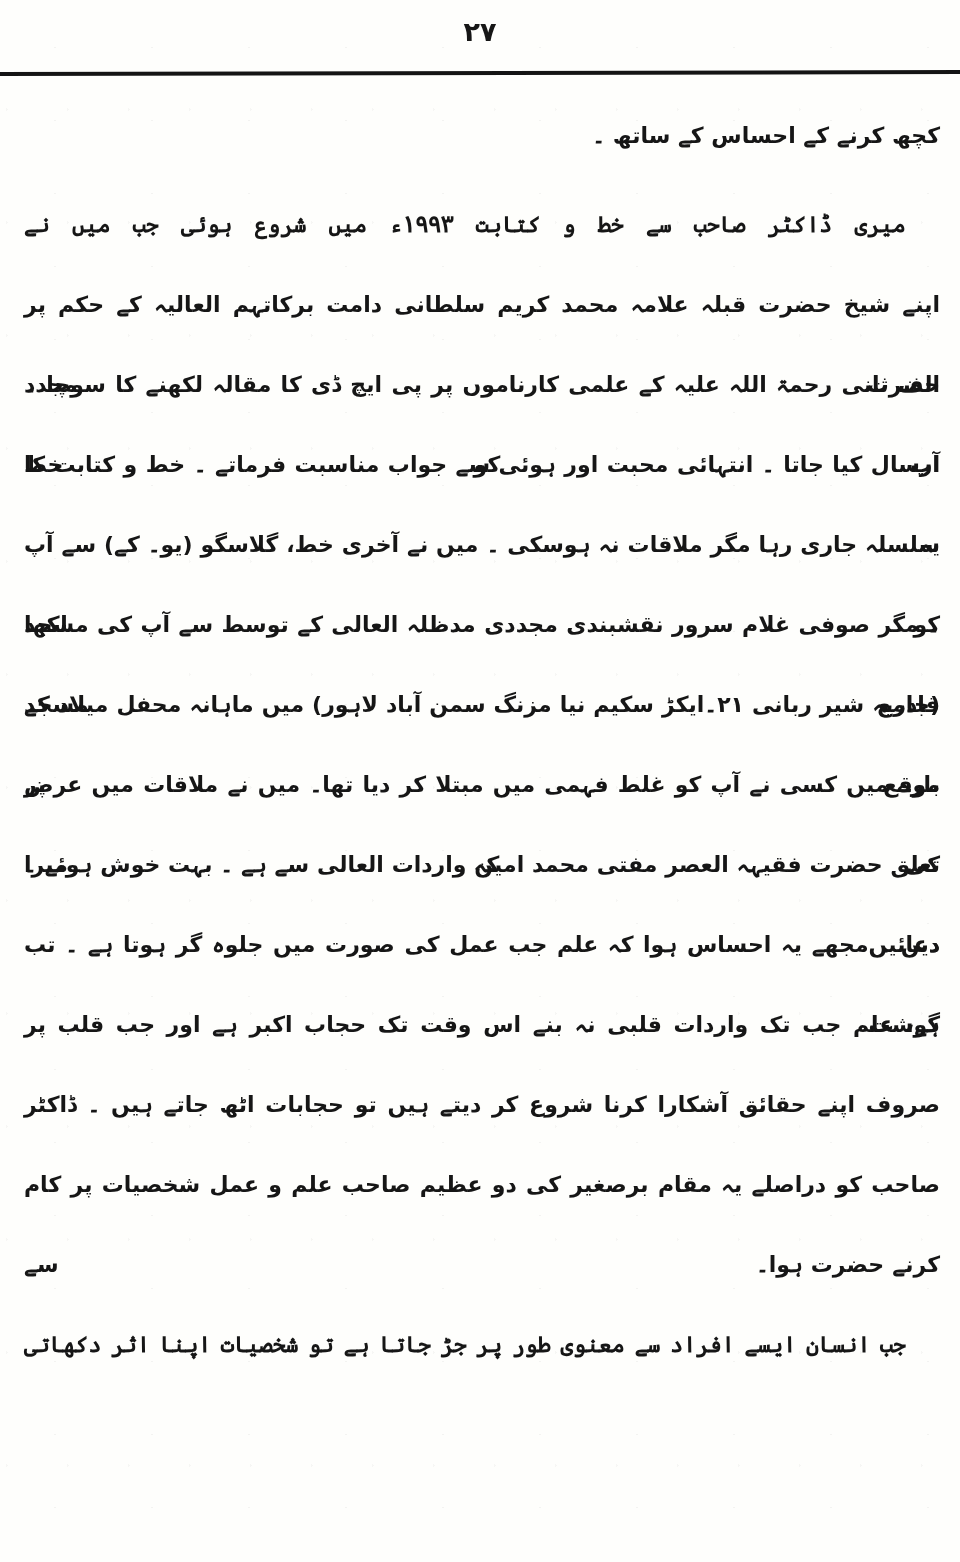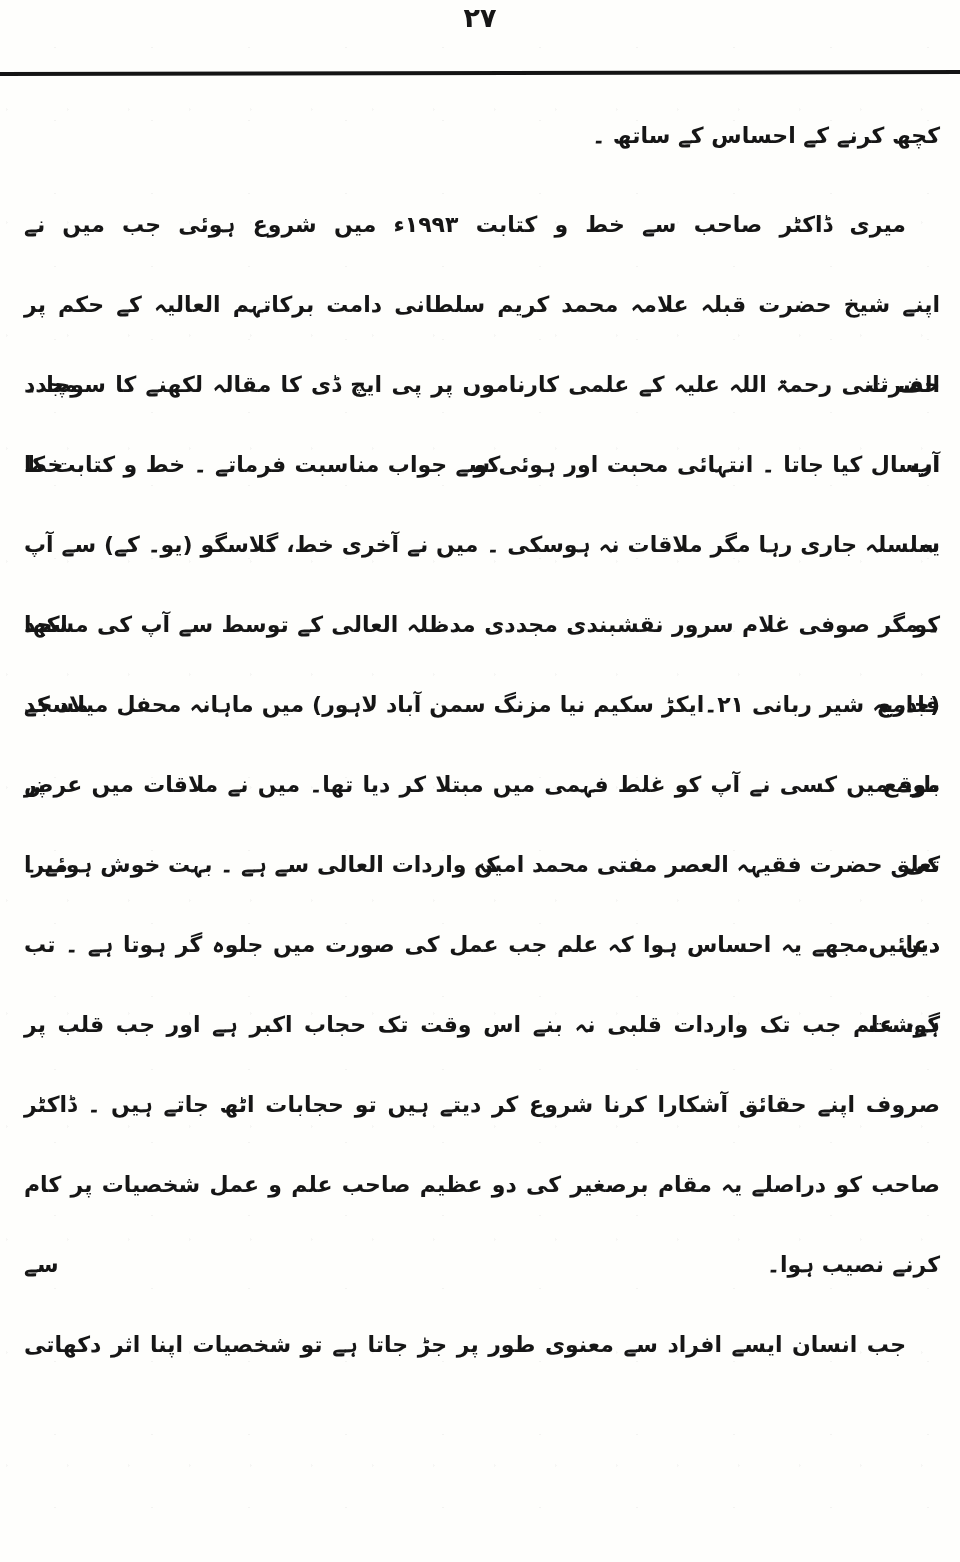--- a/index.html
+++ b/index.html
@@ -18,21 +18,21 @@
       radial-gradient(rgba(0,0,0,0.045) 1px, transparent 1px),
       radial-gradient(rgba(0,0,0,0.03) 1px, transparent 1px);
     background-size: 97px 73px, 61px 113px;
     background-position: 7px 11px, 37px 53px;
     font-family: "DejaVu Sans", sans-serif;
     color: #161616;
     overflow: hidden;
   }
   .page-number {
     position: absolute;
-    top: 2px;
+    top: 16px;
     left: 0;
     width: 100%;
     text-align: center;
     font-size: 27px;
     font-weight: bold;
     letter-spacing: 2px;
   }
   .header-rule {
     position: absolute;
     top: 71px;
@@ -65,20 +65,21 @@
     text-align-last: justify;
   }
   .line--start {
     text-align: right;
   }
   .line--para-gap {
     margin-bottom: 9px;
   }
   .line--indent {
     padding-right: 34px;
+    font-family: Liberation Serif, serif;
   }
   .line--indent-small {
     padding-right: 56px;
   }
 </style>
 </head>
 <body>
 
 <div class="scan-page">
 
@@ -94,17 +95,17 @@
     <div class="line line--justify">ارسال کیا جاتا ۔ انتہائی محبت اور ہوئی سے جواب مناسبت فرماتے ۔ خط و کتابت کا یہ</div>
     <div class="line line--justify">سلسلہ جاری رہا مگر ملاقات نہ ہوسکی ۔ میں نے آخری خط، گلاسگو (یو۔ کے) سے آپ کو لکھا</div>
     <div class="line line--justify">۔ مگر صوفی غلام سرور نقشبندی مجددی مدظلہ العالی کے توسط سے آپ کی مسجد (جامع مسجد</div>
     <div class="line line--justify">قادریہ شیر ربانی ۲۱۔ایکڑ سکیم نیا مزنگ سمن آباد لاہور) میں ماہانہ محفل میلاد کے موقع پر</div>
     <div class="line line--justify">بارے میں کسی نے آپ کو غلط فہمی میں مبتلا کر دیا تھا۔ میں نے ملاقات میں عرض کی کہ میرا</div>
     <div class="line line--justify">تعلق حضرت فقیہہ العصر مفتی محمد امین واردات العالی سے ہے ۔ بہت خوش ہوئے ۔ دعائیں</div>
     <div class="line line--justify">دیں ۔ مجھے یہ احساس ہوا کہ علم جب عمل کی صورت میں جلوہ گر ہوتا ہے ۔ تب گوشت</div>
     <div class="line line--justify">ہے، علم جب تک واردات قلبی نہ بنے اس وقت تک حجاب اکبر ہے اور جب قلب پر</div>
     <div class="line line--justify">صروف اپنے حقائق آشکارا کرنا شروع کر دیتے ہیں تو حجابات اٹھ جاتے ہیں ۔ ڈاکٹر</div>
     <div class="line line--justify">صاحب کو دراصلے یہ مقام برصغیر کی دو عظیم صاحب علم و عمل شخصیات پر کام کرنے سے</div>
-    <div class="line line--start line--indent-small">نصیب ہوا۔</div>
+    <div class="line line--start line--indent-small">حضرت ہوا۔</div>
     <div class="line line--justify line--indent">جب انسان ایسے افراد سے معنوی طور پر جڑ جاتا ہے تو شخصیات اپنا اثر دکھاتی</div>
   </div>
 
 </div>
 
 </body></html>

